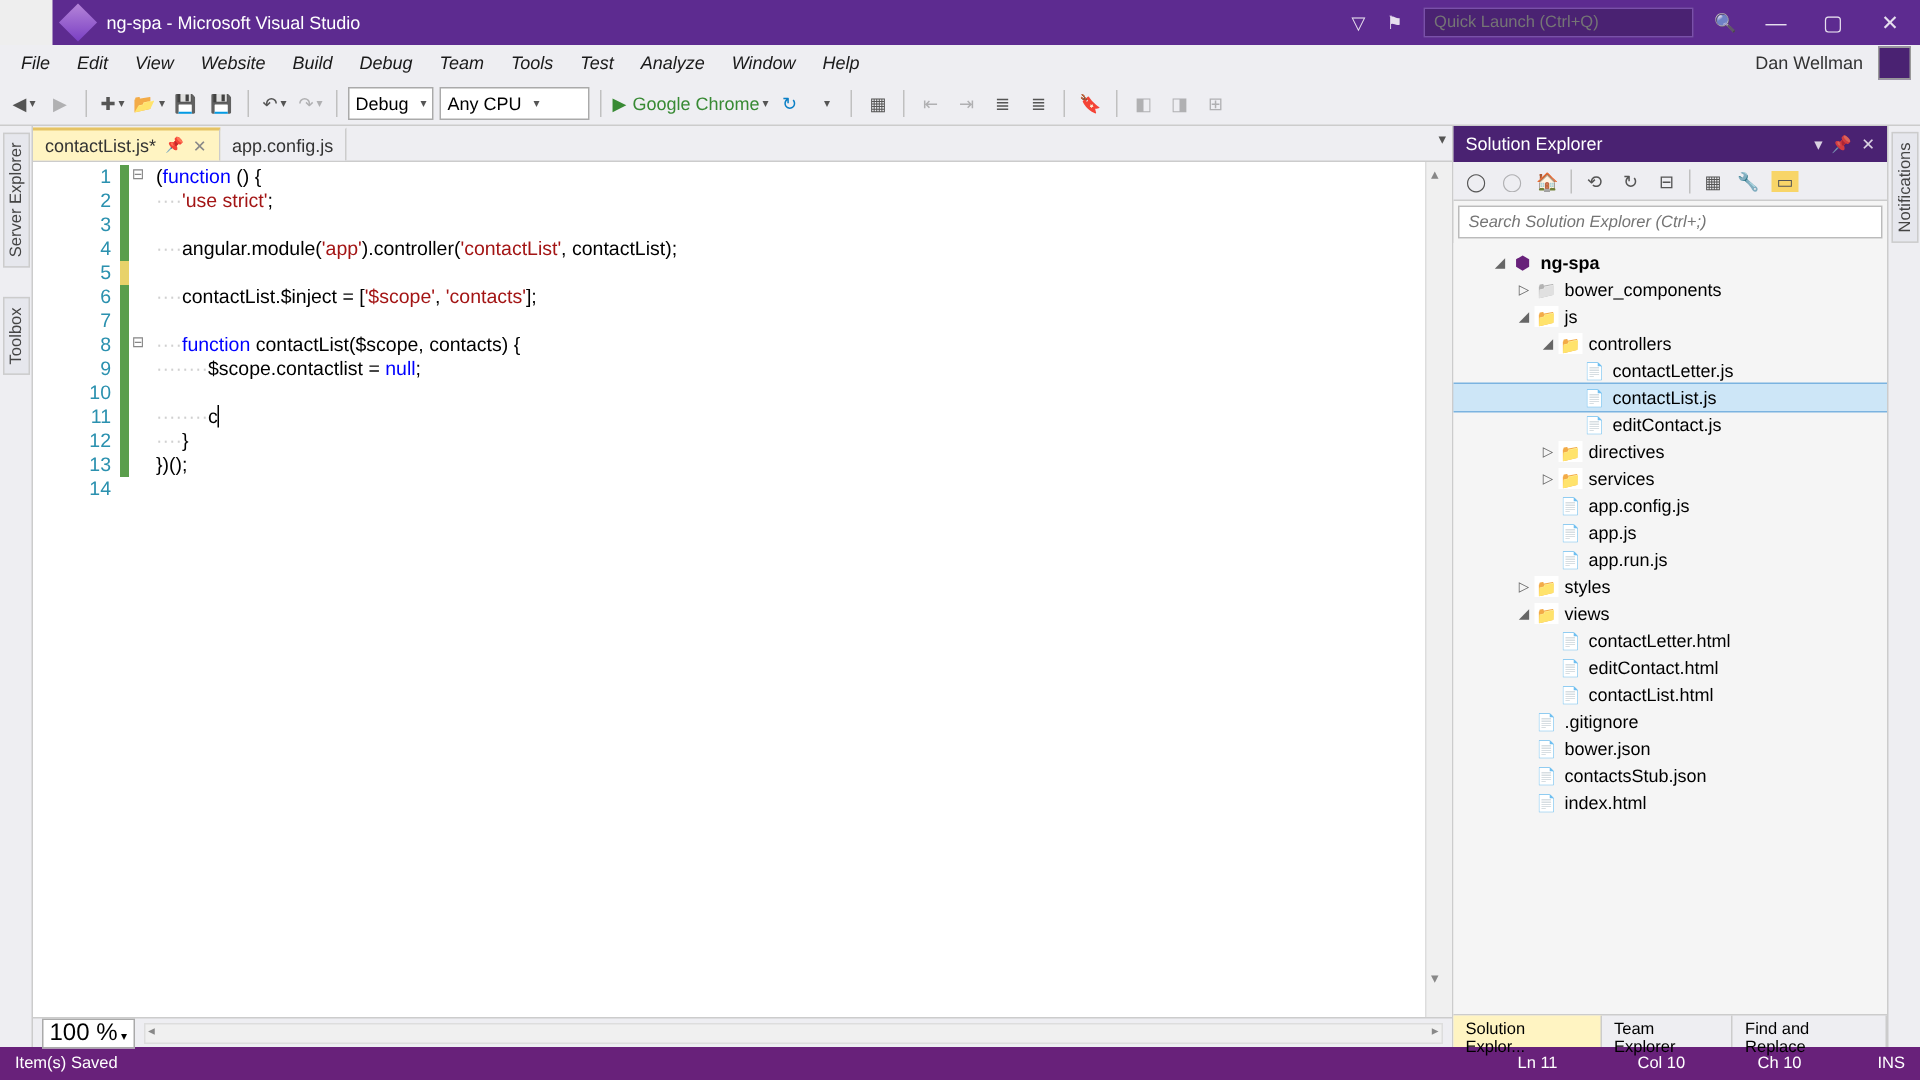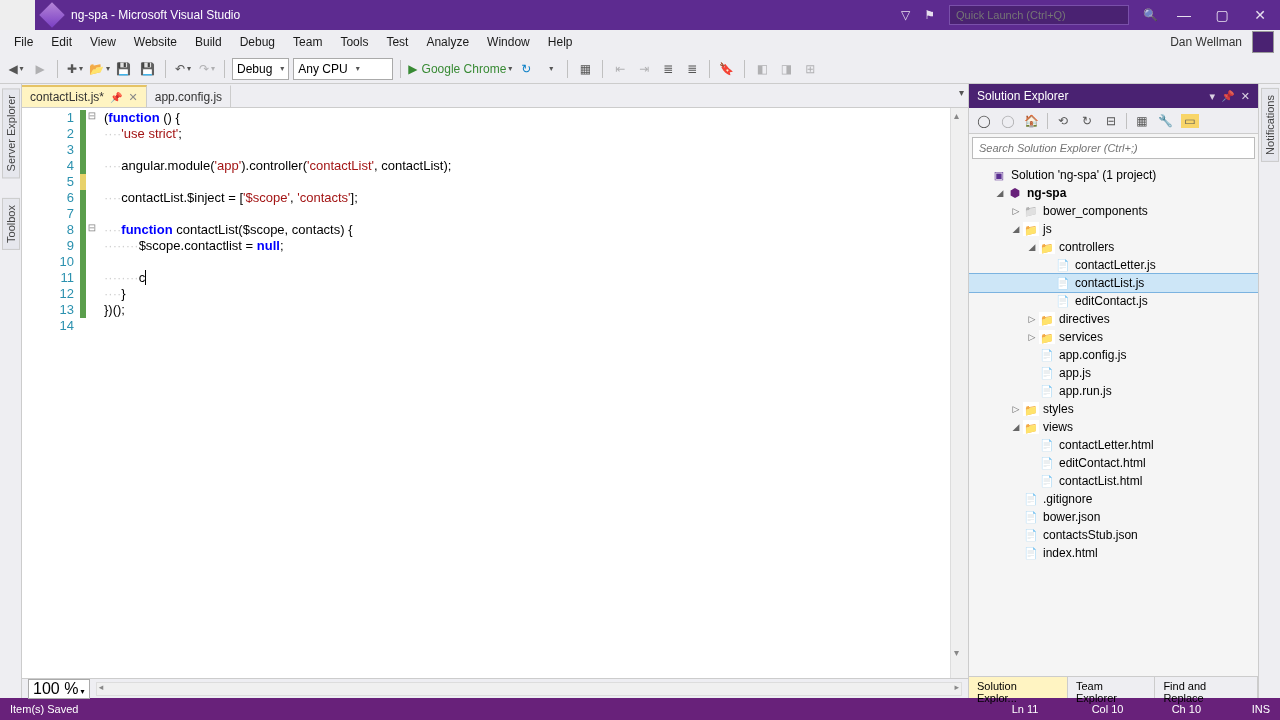--- a/index.html
+++ b/index.html
@@ -9,21 +9,21 @@
 .titlebar { height:30px; background:#5d2b90; color:#fff; display:flex; align-items:center; padding:0 8px;margin-left:35px; }
 .titlebar .vs-logo { width:18px; height:18px; background:linear-gradient(135deg,#b585d8,#7a3fc4); margin-right:10px; transform:rotate(45deg); }
 .titlebar .title { font-size:12px; flex:1; }
 .titlebar .top-icons { display:flex; gap:14px; align-items:center; }
 .titlebar .top-icons span { opacity:.85; }
 .quicklaunch { width:180px; height:20px; background:#4a2272; border:1px solid #7a50aa; color:#aaa; padding:2px 6px; font-size:11px; }
 .winbtn { width:24px; text-align:center; font-size:14px; }
 
 
 .menubar { height:24px; background:#eeeef2; display:flex; align-items:center; padding:0 6px; gap:2px; }
-.menubar .item { padding:3px 8px; font-size:12px; color:#1a1a1a; }
+.menubar .item { padding:3px 8px; font-size:12px; color:#1a1a1a;font-style:italic; }
 .menubar .user { margin-left:auto; padding-right:8px; color:#333; }
 .menubar .avatar { width:22px; height:22px; background:#4a2272; border:1px solid #999; }
 
 
 .toolbar { height:30px; background:#eeeef2; border-bottom:1px solid #ccc; display:flex; align-items:center; padding:0 6px; gap:4px; }
 .toolbar .sep { width:1px; height:18px; background:#c0c0c0; margin:0 3px; }
 .tbtn { min-width:20px; height:22px; display:flex; align-items:center; justify-content:center; color:#555; position:relative; }
 .tbtn.drop::after { content:"▾"; font-size:8px; margin-left:2px; color:#555; }
 .combo { height:22px; border:1px solid #aaa; background:#fff; display:flex; align-items:center; padding:0 4px; font-size:12px; }
 .combo::after { content:"▾"; font-size:8px; margin-left:8px; color:#555; }
@@ -49,21 +49,21 @@
 .code-wrap { flex:1; display:flex; overflow:hidden; position:relative; }
 .gutter { width:58px; background:#fff; border-right:0; text-align:right; padding:2px 6px 0 0; font-family:Consolas,monospace; font-size:13px; color:#2b91af; }
 .gutter .ln { height:16px; line-height:16px; }
 .fold { width:12px; background:#fff; padding-top:2px; font-family:Consolas,monospace; font-size:10px; color:#888; }
 .fold div { height:16px; text-align:center; }
 .change { width:6px; background:#fff; padding-top:2px; }
 .change div { height:16px; }
 .change .g { background:#5a9e4c; }
 .change .y { background:#e8d26a; }
 .code { flex:1; padding:2px 0 0 6px; font-family:Consolas,monospace; font-size:13px; line-height:16px; white-space:pre; color:#000; }
-.code .kw { color:#0000ff;font-weight:bold; }
+.code .kw { color:#0000ff; }
 .code .str { color:#a31515; }
 .code .ws { color:#d0d0d0; }
 .cursor { border-right:1px solid #000; animation:blink 1s steps(1) infinite; }
 @keyframes blink { 50% { border-color:transparent; } }
 .edscroll { width:18px; background:#f0f0f0; border-left:1px solid #ddd; position:relative; }
 .edscroll::before { content:"▴"; position:absolute; top:2px; left:3px; font-size:10px; color:#888; }
 .edscroll::after { content:"▾"; position:absolute; bottom:20px; left:3px; font-size:10px; color:#888; }
 
 .zoombar { height:20px; background:#eeeef2; border-top:1px solid #ccc; display:flex; align-items:center; padding:0 6px; font-size:16px; }
 .zoombar .zc { border:1px solid #aaa; padding:0 4px; background:#fff; }
@@ -272,25 +272,20 @@
       <span>⊟</span>
       <div class="sep" style="width:1px;height:16px;background:#c0c0c0"></div>
       <span>▦</span>
       <span>🔧</span>
       <span style="background:#f8d568;padding:0 2px">▭</span>
     </div>
     <div class="searchbox">
       <input placeholder="Search Solution Explorer (Ctrl+;)" style="">
     </div>
     <div class="tree">
-      <div class="node pad0">
-          <span class="tw"></span>
-          <span class="ic sol"></span>
-          <span>Solution 'ng-spa' (1 project)</span>
-        </div>
       <div class="node pad1">
           <span class="tw">◢</span>
           <span class="ic proj"></span>
           <b>ng-spa</b>
         </div>
       <div class="node pad2">
           <span class="tw">▷</span>
           <span class="ic foldg"></span>
           <span>bower_components</span>
         </div>

